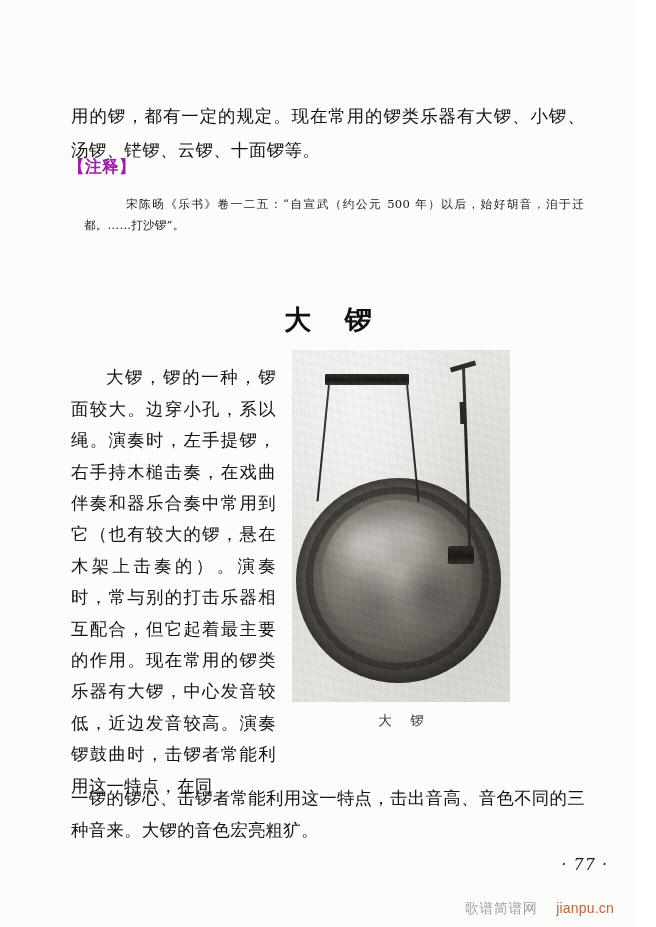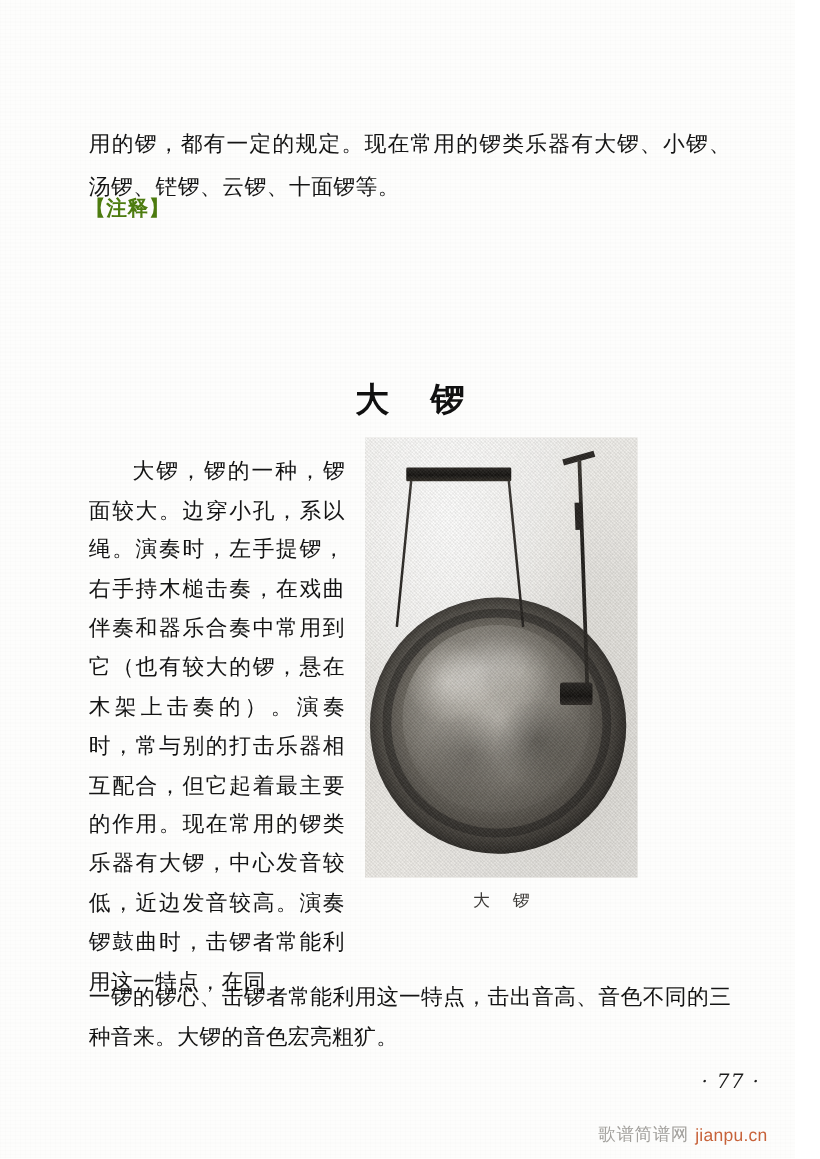--- a/index.html
+++ b/index.html
@@ -52,21 +52,21 @@
 
   
   #notes-heading {
     position: absolute;
     left: 68px;
     top: 154px;
     font-size: 16.5px;
     font-weight: 700;
     line-height: 26px;
     letter-spacing: 0.5px;
-    color: #4d7c0f;
+    color: #a21caf;
   }
 
   
   #note-body {
     position: absolute;
     left: 84px;
     top: 182px;
     width: 500px;
     font-size: 11.6px;
     line-height: 21px;
@@ -301,21 +301,21 @@
     margin-top: 22px;
   }
 
   
   #watermark {
     position: absolute;
     right: 22px;
     bottom: 10px;
     display: flex;
     align-items: center;
-    gap: 5px;
+    gap: 19px;
     font-size: 14px;
     line-height: 18px;
     opacity: 0.92;
   }
   #watermark .wm-cn {
     color: #9c9a96;
     font-family: "DejaVu Sans", "Liberation Sans", sans-serif;
     letter-spacing: 0.5px;
   }
   #watermark .wm-en {
@@ -326,20 +326,21 @@
 </style>
 </head>
 <body>
 
 <div id="page">
 
   <p id="intro-para" class="txt">用的锣，都有一定的规定。现在常用的锣类乐器有大锣、小锣、汤锣、铓锣、云锣、十面锣等。</p>
 
   <div id="notes-heading" class="txt">【注释】</div>
 
+  <p id="note-body" class="txt">宋陈旸《乐书》卷一二五：“自宣武（约公元 500 年）以后，始好胡音，洎于迁都。……打沙锣”。</p>
 
   <h1 id="section-title" class="txt">大 锣</h1>
 
   <p id="desc-column" class="txt">大锣，锣的一种，锣面较大。边穿小孔，系以绳。演奏时，左手提锣，右手持木槌击奏，在戏曲伴奏和器乐合奏中常用到它（也有较大的锣，悬在木架上击奏的）。演奏时，常与别的打击乐器相互配合，但它起着最主要的作用。现在常用的锣类乐器有大锣，中心发音较低，近边发音较高。演奏锣鼓曲时，击锣者常能利用这一特点，在同</p>
 
   <figure id="figure" style="margin:0;">
     <div id="photo">
       <div class="hanger-bar"></div>
       <div class="cord left"></div>
       <div class="cord right"></div>

